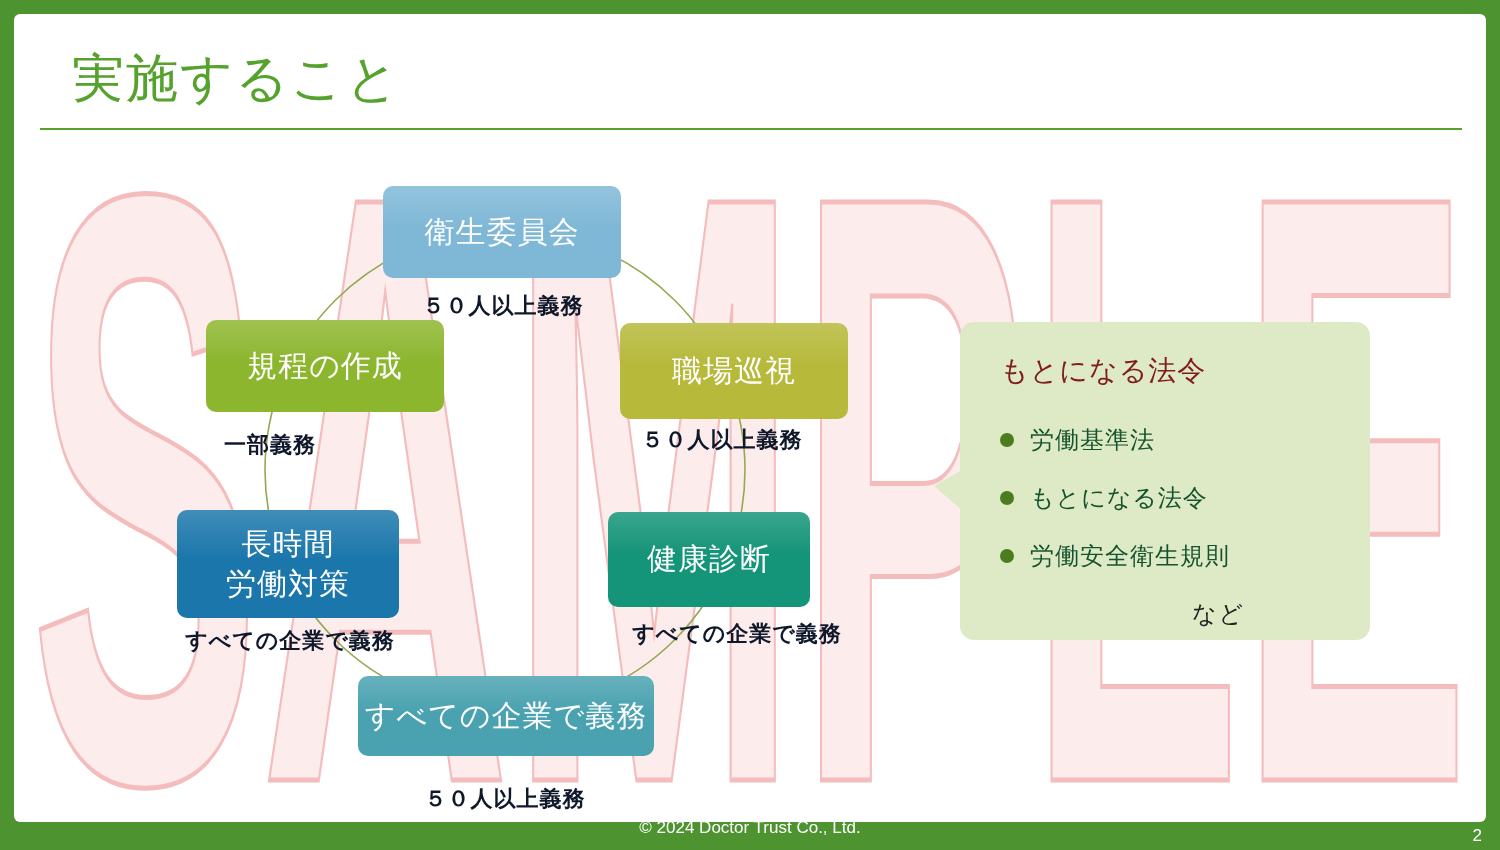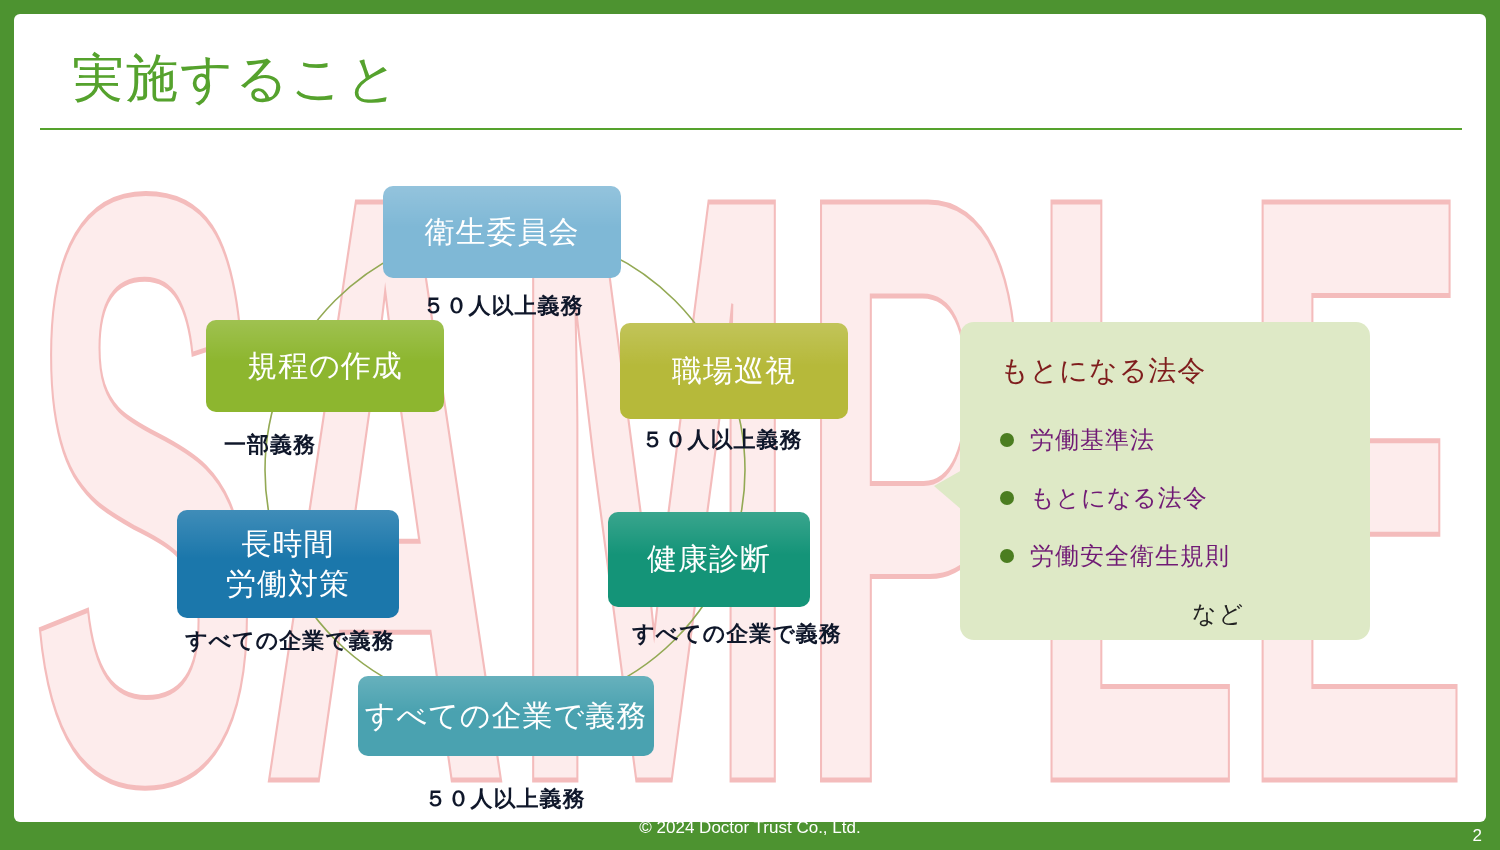--- a/index.html
+++ b/index.html
@@ -28,21 +28,21 @@
   .note-regulation{left:170px;top:430px;width:200px;}
   .note-patrol{left:597px;top:425px;width:250px;}
   .note-overtime{left:165px;top:626px;width:250px;}
   .note-checkup{left:612px;top:619px;width:250px;}
   .note-stress{left:385px;top:784px;width:240px;}
 
   .legal-box{position:absolute;left:960px;top:322px;width:410px;height:318px;z-index:2;background:#dee9c6;border-radius:14px;padding:30px 36px;box-sizing:border-box;}
   .legal-box::before{content:"";position:absolute;left:-26px;top:148px;width:0;height:0;
         border-right:28px solid #dee9c6;border-top:16px solid transparent;border-bottom:24px solid transparent;}
   .legal-title{font-size:28px;font-weight:400;color:#7f1d1d;margin:0 0 34px 4px;letter-spacing:1px;}
-  .legal-item{display:flex;align-items:center;font-size:24px;color:#701a75;margin:0 0 26px 4px;letter-spacing:1px;}
+  .legal-item{display:flex;align-items:center;font-size:24px;color:#14532d;margin:0 0 26px 4px;letter-spacing:1px;}
   .bullet{width:14px;height:14px;border-radius:50%;background:#4b7d20;margin-right:16px;flex:0 0 auto;}
   .legal-more{font-size:24px;color:#222222;padding-left:196px;letter-spacing:2px;}
 
   .footer{position:absolute;left:0;right:0;bottom:0;height:44px;z-index:3;display:flex;align-items:center;justify-content:center;}
   .footer-copy{color:#ffffff;font-size:17px;}
   .page-num{position:absolute;right:18px;bottom:4px;z-index:3;color:#ffffff;font-size:17px;}
 </style>
 </head>
 <body>
 

